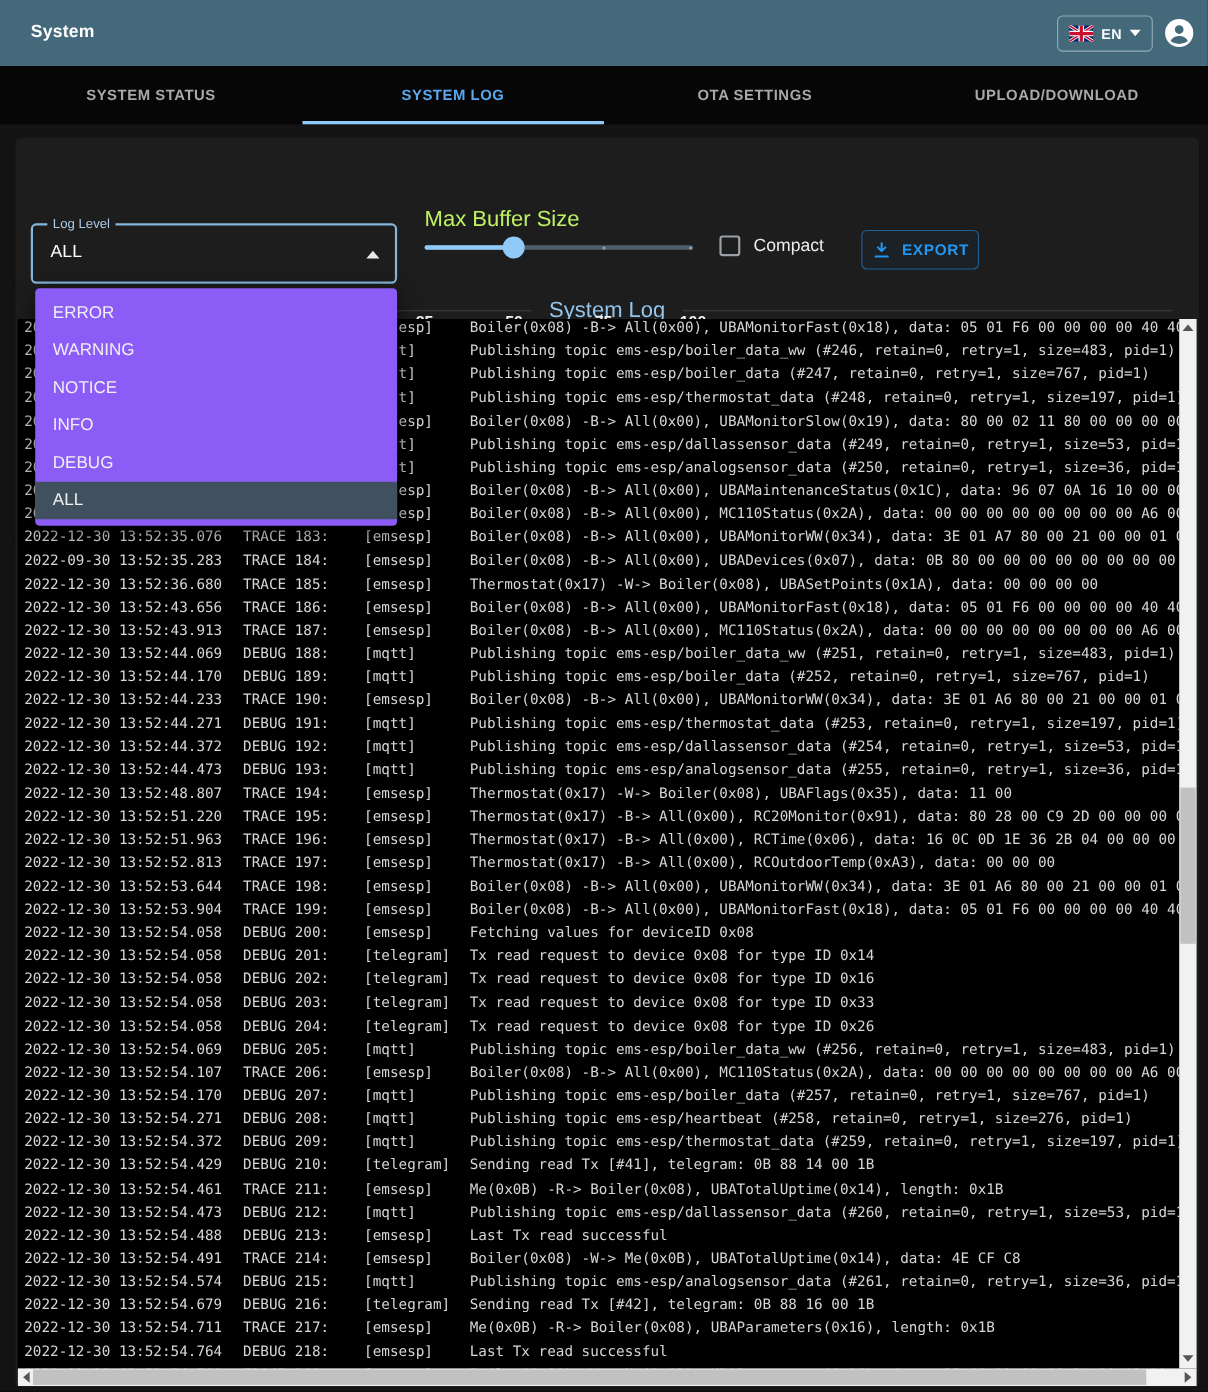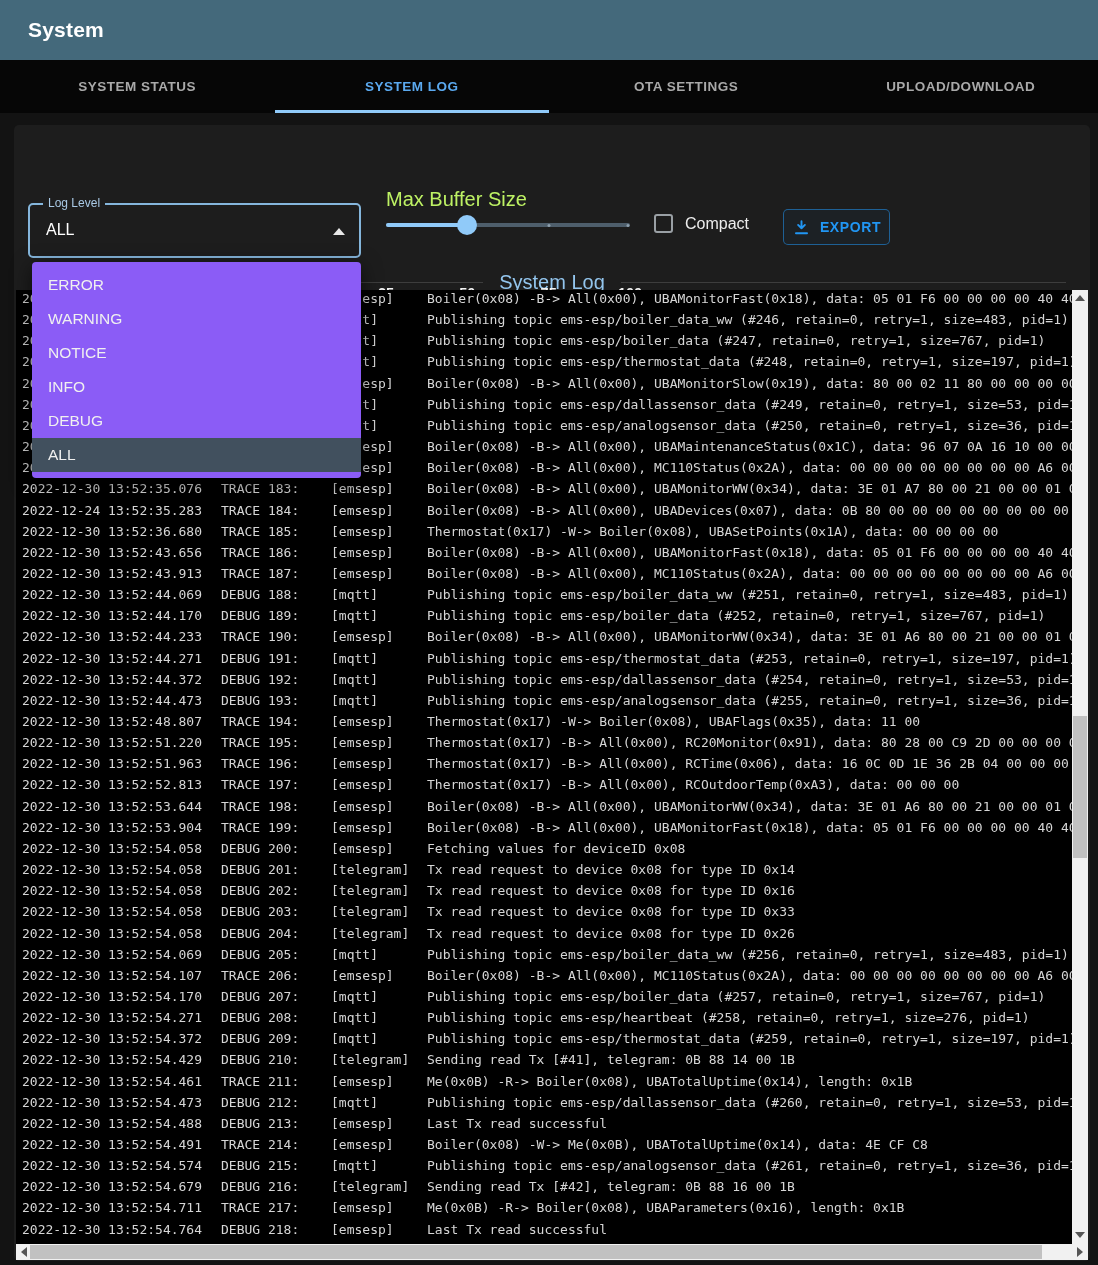--- a/index.html
+++ b/index.html
@@ -2,21 +2,21 @@
 <html><head>
 <meta charset="utf-8">
 <style>
   * { margin:0; padding:0; box-sizing:border-box; }
   html,body { width:1098px; height:1265px; background:#131313; overflow:hidden;
               font-family:"Liberation Sans", sans-serif; }
 
   
   .appbar { position:absolute; left:0; top:0; width:1098px; height:60px;
             background:#44697b; display:flex; align-items:center; }
-  .appbar-title { color:#fff; font-size:21px; font-weight:700; margin-left:28px; letter-spacing:.2px; }
+  .appbar-title { color:#fff; font-size:16px; font-weight:700; margin-left:28px; letter-spacing:.2px; }
   .appbar-right { position:absolute; right:12px; top:0; height:60px; display:flex; align-items:center; gap:10px; }
   .lang-btn { display:flex; align-items:center; gap:7px; border:1px solid rgba(255,255,255,.45);
               border-radius:5px; padding:8px 10px; cursor:pointer; }
   .lang-code { color:#fff; font-size:13px; font-weight:700; letter-spacing:.4px; }
   .caret-down { width:0; height:0; border-left:5px solid transparent; border-right:5px solid transparent;
                 border-top:6px solid #fff; }
   .flag { width:22px; height:15px; display:block; }
 
   
   .tabbar { position:absolute; left:0; top:60px; width:1098px; height:53px; background:#060606; }
@@ -82,20 +82,38 @@
   .vscroll .thumb { position:absolute; left:1px; width:14px; background:#c1c1c1; }
   .arrow { position:absolute; width:0; height:0; }
   .hscroll { position:absolute; left:0; bottom:0; width:1072px; height:16px; background:#f1f1f1; }
   .hscroll .thumb { position:absolute; top:1px; height:14px; background:#c1c1c1; }
 </style>
 </head>
 <body>
 
 <div class="appbar">
   <div class="appbar-title">System</div>
+  <div class="appbar-right">
+    <div class="lang-btn">
+      <svg class="flag" viewBox="0 0 60 40">
+        <rect fill="#012169" width="60" height="40"></rect>
+        <path d="M0,0 60,40 M60,0 0,40" stroke="#ffffff" stroke-width="8"></path>
+        <path d="M0,0 60,40 M60,0 0,40" stroke="#C8102E" stroke-width="4"></path>
+        <path d="M30,0 V40 M0,20 H60" stroke="#ffffff" stroke-width="14"></path>
+        <path d="M30,0 V40 M0,20 H60" stroke="#C8102E" stroke-width="8"></path>
+      </svg>
+      <span class="lang-code">EN</span>
+      <span class="caret-down"></span>
+    </div>
+    <svg width="28" height="28" viewBox="0 0 24 24" style="cursor:pointer">
+      <circle cx="12" cy="12" r="11" fill="#ffffff"></circle>
+      <circle cx="12" cy="9.3" r="3.4" fill="#44697b"></circle>
+      <path d="M12 14.4c-3.2 0-6 1.7-6.6 4a11 11 0 0 0 13.2 0c-.6-2.3-3.4-4-6.6-4z" fill="#44697b"></path>
+    </svg>
+  </div>
 </div>
 
 <div class="tabbar">
     <div class="tab" style="left: 0%;">SYSTEM STATUS</div>
     <div class="tab active" style="left: 25%;">SYSTEM LOG</div>
     <div class="tab-indicator" style="left: 25%; width: 25%;"></div>
     <div class="tab" style="left: 50%;">OTA SETTINGS</div>
     <div class="tab" style="left: 75%;">UPLOAD/DOWNLOAD</div>
   </div>
 
@@ -155,21 +173,21 @@
       <div class="log-row" style="top: -2px;"><span>2022-12-30 13:52:33.656</span><span>TRACE 174:</span><span>[emsesp]</span><span>Boiler(0x08) -B-&gt; All(0x00), UBAMonitorFast(0x18), data: 05 01 F6 00 00 00 00 40 40 00</span></div>
       <div class="log-row" style="top: 19.15px;"><span>2022-12-30 13:52:34.069</span><span>DEBUG 175:</span><span>[mqtt]</span><span>Publishing topic ems-esp/boiler_data_ww (#246, retain=0, retry=1, size=483, pid=1)</span></div>
       <div class="log-row" style="top: 40.3px;"><span>2022-12-30 13:52:34.170</span><span>DEBUG 176:</span><span>[mqtt]</span><span>Publishing topic ems-esp/boiler_data (#247, retain=0, retry=1, size=767, pid=1)</span></div>
       <div class="log-row" style="top: 61.45px;"><span>2022-12-30 13:52:34.271</span><span>DEBUG 177:</span><span>[mqtt]</span><span>Publishing topic ems-esp/thermostat_data (#248, retain=0, retry=1, size=197, pid=1)</span></div>
       <div class="log-row" style="top: 82.6px;"><span>2022-12-30 13:52:34.310</span><span>TRACE 178:</span><span>[emsesp]</span><span>Boiler(0x08) -B-&gt; All(0x00), UBAMonitorSlow(0x19), data: 80 00 02 11 80 00 00 00 00 00</span></div>
       <div class="log-row" style="top: 103.75px;"><span>2022-12-30 13:52:34.372</span><span>DEBUG 179:</span><span>[mqtt]</span><span>Publishing topic ems-esp/dallassensor_data (#249, retain=0, retry=1, size=53, pid=1)</span></div>
       <div class="log-row" style="top: 124.9px;"><span>2022-12-30 13:52:34.473</span><span>DEBUG 180:</span><span>[mqtt]</span><span>Publishing topic ems-esp/analogsensor_data (#250, retain=0, retry=1, size=36, pid=1)</span></div>
       <div class="log-row" style="top: 146.05px;"><span>2022-12-30 13:52:34.608</span><span>TRACE 181:</span><span>[emsesp]</span><span>Boiler(0x08) -B-&gt; All(0x00), UBAMaintenanceStatus(0x1C), data: 96 07 0A 16 10 00 00</span></div>
       <div class="log-row" style="top: 167.2px;"><span>2022-12-30 13:52:34.913</span><span>TRACE 182:</span><span>[emsesp]</span><span>Boiler(0x08) -B-&gt; All(0x00), MC110Status(0x2A), data: 00 00 00 00 00 00 00 00 A6 00</span></div>
       <div class="log-row" style="top: 188.35px;"><span>2022-12-30 13:52:35.076</span><span>TRACE 183:</span><span>[emsesp]</span><span>Boiler(0x08) -B-&gt; All(0x00), UBAMonitorWW(0x34), data: 3E 01 A7 80 00 21 00 00 01 00</span></div>
-      <div class="log-row" style="top: 209.5px;"><span>2022-12-24 13:52:35.283</span><span>TRACE 184:</span><span>[emsesp]</span><span>Boiler(0x08) -B-&gt; All(0x00), UBADevices(0x07), data: 0B 80 00 00 00 00 00 00 00 00 00</span></div>
+      <div class="log-row" style="top: 209.5px;"><span>2022-09-30 13:52:35.283</span><span>TRACE 184:</span><span>[emsesp]</span><span>Boiler(0x08) -B-&gt; All(0x00), UBADevices(0x07), data: 0B 80 00 00 00 00 00 00 00 00 00</span></div>
       <div class="log-row" style="top: 230.65px;"><span>2022-12-30 13:52:36.680</span><span>TRACE 185:</span><span>[emsesp]</span><span>Thermostat(0x17) -W-&gt; Boiler(0x08), UBASetPoints(0x1A), data: 00 00 00 00</span></div>
       <div class="log-row" style="top: 251.8px;"><span>2022-12-30 13:52:43.656</span><span>TRACE 186:</span><span>[emsesp]</span><span>Boiler(0x08) -B-&gt; All(0x00), UBAMonitorFast(0x18), data: 05 01 F6 00 00 00 00 40 40 00</span></div>
       <div class="log-row" style="top: 272.95px;"><span>2022-12-30 13:52:43.913</span><span>TRACE 187:</span><span>[emsesp]</span><span>Boiler(0x08) -B-&gt; All(0x00), MC110Status(0x2A), data: 00 00 00 00 00 00 00 00 A6 00</span></div>
       <div class="log-row" style="top: 294.1px;"><span>2022-12-30 13:52:44.069</span><span>DEBUG 188:</span><span>[mqtt]</span><span>Publishing topic ems-esp/boiler_data_ww (#251, retain=0, retry=1, size=483, pid=1)</span></div>
       <div class="log-row" style="top: 315.25px;"><span>2022-12-30 13:52:44.170</span><span>DEBUG 189:</span><span>[mqtt]</span><span>Publishing topic ems-esp/boiler_data (#252, retain=0, retry=1, size=767, pid=1)</span></div>
       <div class="log-row" style="top: 336.4px;"><span>2022-12-30 13:52:44.233</span><span>TRACE 190:</span><span>[emsesp]</span><span>Boiler(0x08) -B-&gt; All(0x00), UBAMonitorWW(0x34), data: 3E 01 A6 80 00 21 00 00 01 00</span></div>
       <div class="log-row" style="top: 357.55px;"><span>2022-12-30 13:52:44.271</span><span>DEBUG 191:</span><span>[mqtt]</span><span>Publishing topic ems-esp/thermostat_data (#253, retain=0, retry=1, size=197, pid=1)</span></div>
       <div class="log-row" style="top: 378.7px;"><span>2022-12-30 13:52:44.372</span><span>DEBUG 192:</span><span>[mqtt]</span><span>Publishing topic ems-esp/dallassensor_data (#254, retain=0, retry=1, size=53, pid=1)</span></div>
       <div class="log-row" style="top: 399.85px;"><span>2022-12-30 13:52:44.473</span><span>DEBUG 193:</span><span>[mqtt]</span><span>Publishing topic ems-esp/analogsensor_data (#255, retain=0, retry=1, size=36, pid=1)</span></div>
       <div class="log-row" style="top: 421px;"><span>2022-12-30 13:52:48.807</span><span>TRACE 194:</span><span>[emsesp]</span><span>Thermostat(0x17) -W-&gt; Boiler(0x08), UBAFlags(0x35), data: 11 00</span></div>

